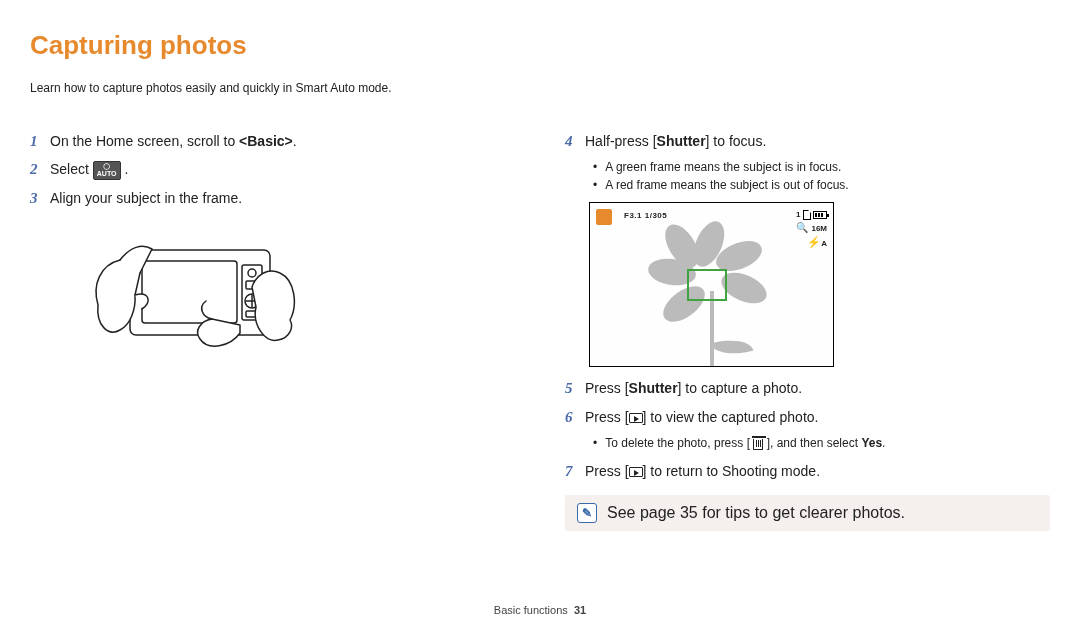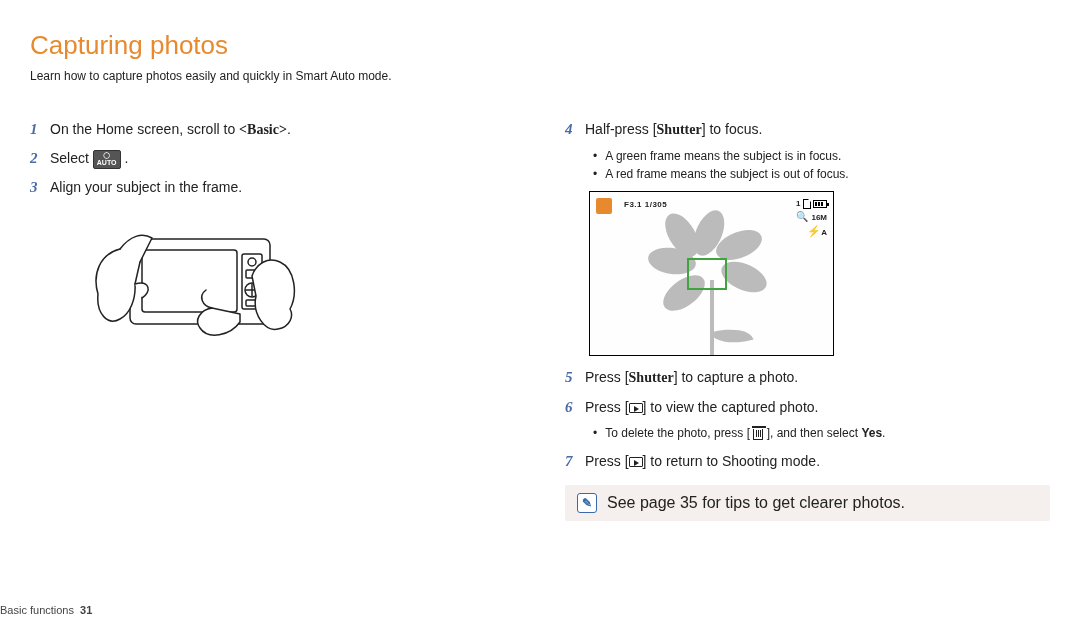--- a/index.html
+++ b/index.html
@@ -9,22 +9,22 @@
     color: #222;
     width: 1080px;
     height: 630px;
     background: #fff;
     position: relative;
     padding: 30px 30px 0 30px;
   }
   .title {
     color: #e78a2e;
     font-size: 26px;
-    font-weight: 400;
-    margin-bottom: 8px;
+    font-weight: 700;
+    margin-bottom: 20px;
   }
   .intro {
     font-size: 12px;
     margin-bottom: 35px;
   }
   .columns {
     display: flex;
     gap: 50px;
   }
   .col { flex: 1; }
@@ -37,21 +37,21 @@
   .step-num {
     color: #4a6aa8;
     font-style: italic;
     font-weight: 600;
     font-size: 15px;
     width: 20px;
     flex-shrink: 0;
     font-family: Georgia, serif;
   }
   .step-text { line-height: 1.6; }
-  .step-text b, .step-text strong { font-weight: 700; font-family: Liberation Serif, serif; }
+  .step-text b, .step-text strong { font-weight: 700; }
   .bullet-list {
     margin-left: 28px;
     margin-top: 2px;
     margin-bottom: 8px;
   }
   .bullet {
     font-size: 12px;
     line-height: 1.5;
     display: flex;
   }
@@ -210,21 +210,21 @@
     display:flex; align-items:center; justify-content:center;
     font-size:12px; font-weight:bold;
     flex-shrink:0;
     background:#fff;
   }
   .note-text { font-size:16px; }
   .footer {
     position:absolute;
     bottom:14px;
     left:0; right:0;
-    text-align:left;
+    text-align:center;
     font-size:11px;
     color:#444;
   }
   .footer b { font-weight:700; }
 </style>
 </head>
 <body>
 
 <h1 class="title">Capturing photos</h1>
 <p class="intro">Learn how to capture photos easily and quickly in Smart Auto mode.</p>

